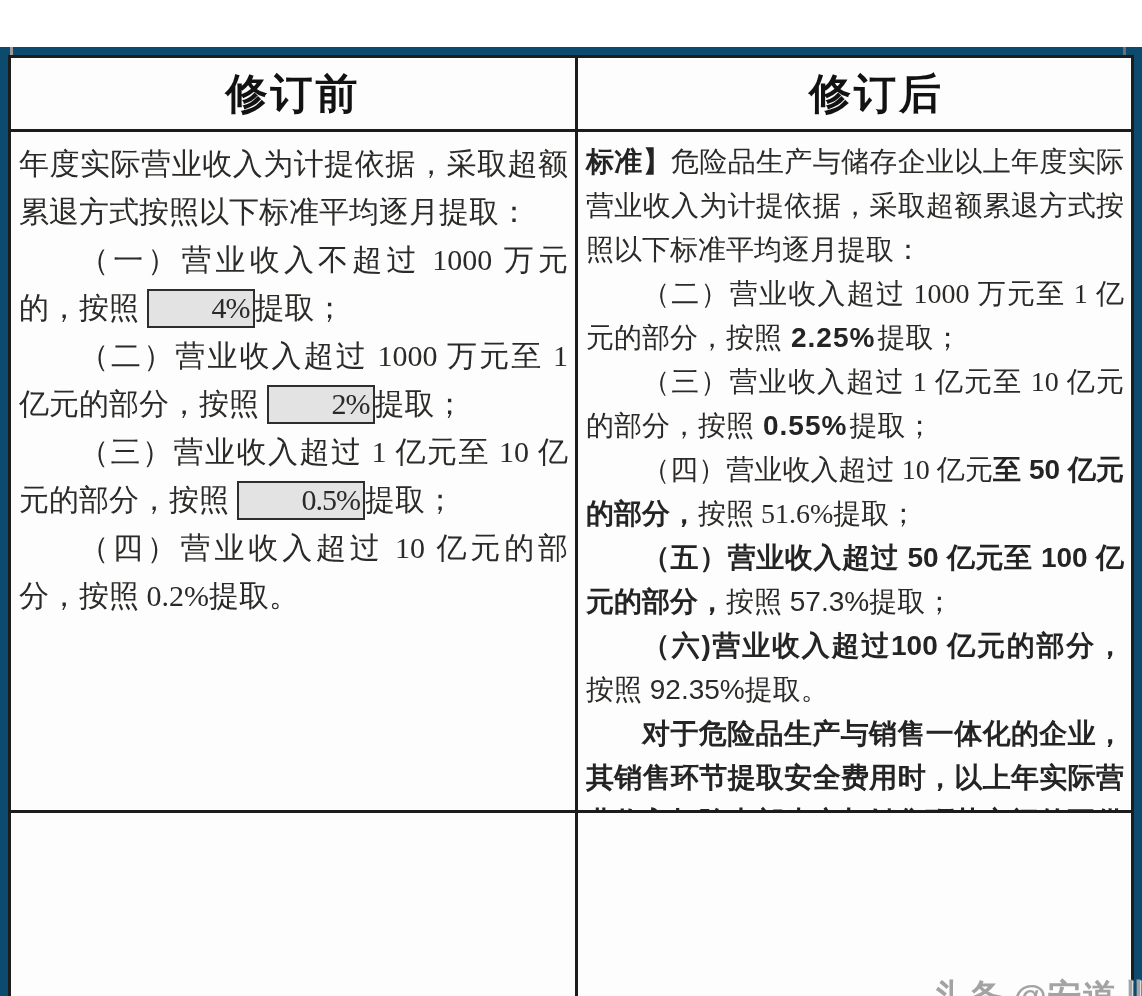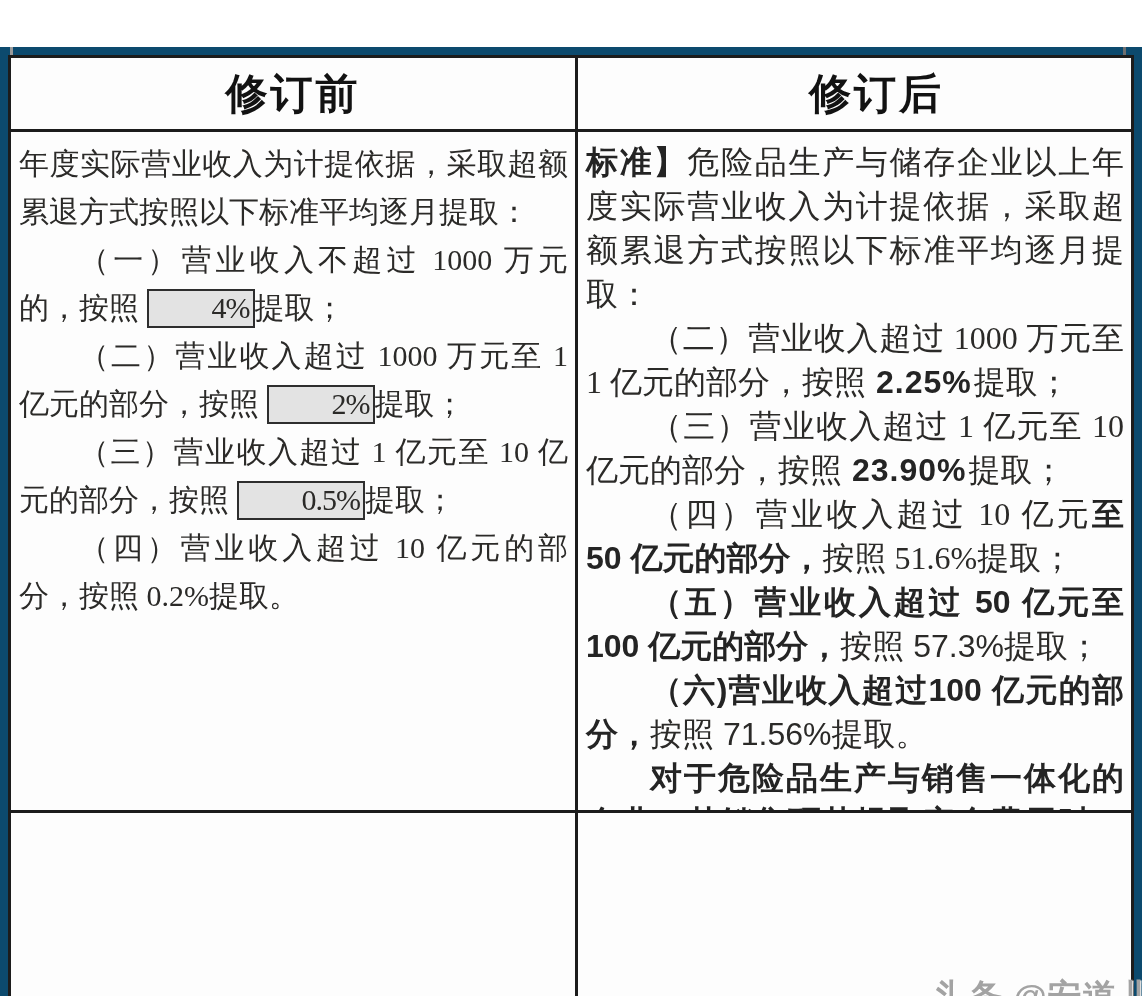--- a/index.html
+++ b/index.html
@@ -31,21 +31,21 @@
   .partial-row{flex:1;}
   .cell{box-sizing:border-box;}
   .col-before{width:567px;border-right:3px solid #1c1c1c;flex:none;}
   .col-after{flex:1;padding-left:44px;}
   .header-cell{
     display:flex;align-items:center;justify-content:center;
     font-weight:bold;font-size:42px;letter-spacing:3px;color:#121212;
   }
   .body-cell{padding:8px 7px 0 8px;overflow:hidden;}
   #cell-before{font-size:30px;line-height:48px;}
-  #cell-after{font-size:32px;line-height:44px;}
+  #cell-after{font-size:28px;line-height:44px;}
   p.para{margin:0;text-align:justify;text-align-last:left;text-justify:inter-character;}
   p.indent{text-indent:2em;}
   
   .hl-box{
     display:inline-block;
     background:#e3e3e3;
     border:2px solid #2e2e2e;
     padding:0 3px;
     line-height:1.15;
     letter-spacing:-1px;
@@ -81,24 +81,24 @@
       <div class="cell col-before body-cell" id="cell-before">
           <p class="para"><span>年度实际营业收入为计提依据，采取超额累退方式按照以下标准平均逐月提取：</span></p>
           <p class="para indent"><span>（一）营业收入不超过 1000 万元的，按照 </span><span class="hl-box">4%</span><span>提取；</span></p>
           <p class="para indent"><span>（二）营业收入超过 1000 万元至 1 亿元的部分，按照 </span><span class="hl-box">2%</span><span>提取；</span></p>
           <p class="para indent"><span>（三）营业收入超过 1 亿元至 10 亿元的部分，按照 </span><span class="hl-box">0.5%</span><span>提取；</span></p>
           <p class="para indent"><span>（四）营业收入超过 10 亿元的部分，按照 0.2%提取。</span></p>
         </div>
       <div class="cell col-after body-cell" id="cell-after">
           <p class="para"><span class="b-sans">标准】</span><span>危险品生产与储存企业以上年度实际营业收入为计提依据，采取超额累退方式按照以下标准平均逐月提取：</span></p>
           <p class="para indent"><span>（二）营业收入超过 1000 万元至 1 亿元的部分，按照 </span><span class="b-sans num">2.25%</span><span>提取；</span></p>
-          <p class="para indent"><span>（三）营业收入超过 1 亿元至 10 亿元的部分，按照 </span><span class="b-sans num">23.90%</span><span>提取；</span></p>
+          <p class="para indent"><span>（三）营业收入超过 1 亿元至 10 亿元的部分，按照 </span><span class="b-sans num">0.55%</span><span>提取；</span></p>
           <p class="para indent"><span>（四）营业收入超过 10 亿元</span><span class="b-sans">至 50 亿元的部分，</span><span>按照 51.6%提取；</span></p>
           <p class="para indent"><span class="b-sans">（五）营业收入超过 50 亿元至 100 亿元的部分，</span><span class="r-sans">按照 57.3%提取；</span></p>
-          <p class="para indent"><span class="b-sans">（六)营业收入超过100 亿元的部分，</span><span class="r-sans">按照 71.56%提取。</span></p>
+          <p class="para indent"><span class="b-sans">（六)营业收入超过100 亿元的部分，</span><span class="r-sans">按照 92.35%提取。</span></p>
           <p class="para indent"><span class="b-sans">对于危险品生产与销售一体化的企业，其销售环节提取安全费用时，以上年实际营业收入扣除内部生产与销售环节之间的互供收入为计提依据，按上述标准分月计提。</span></p>
         </div>
     </div>
     <div class="row partial-row">
       <div class="cell col-before"></div>
       <div class="cell col-after"></div>
     </div>
   </div>
 
   <div class="watermark">头条 @安道儿</div>

